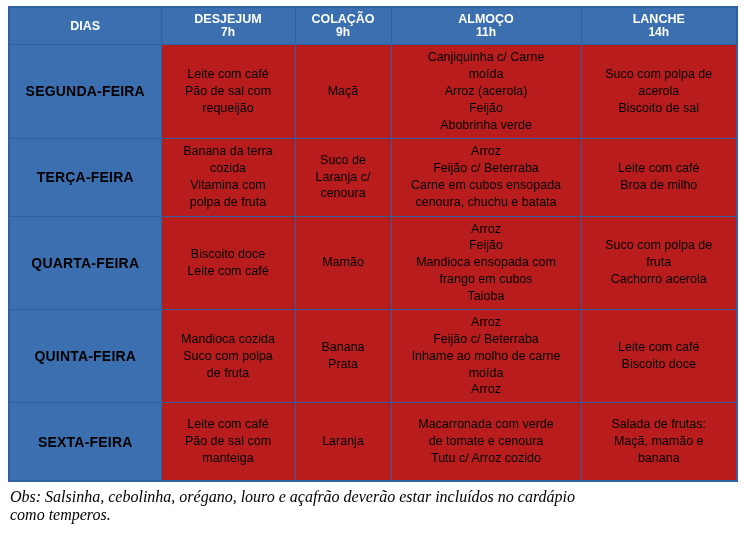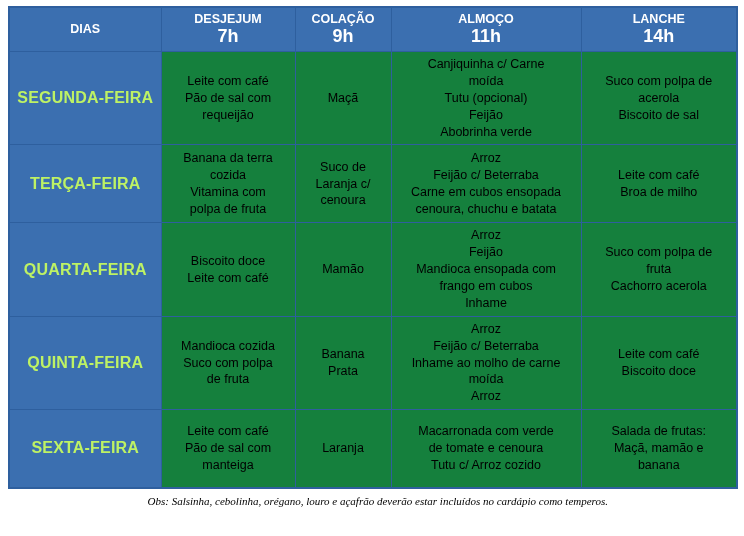--- a/index.html
+++ b/index.html
@@ -38,53 +38,52 @@
     background: #3b6fb0;
     color: #ffffff;
     font-weight: bold;
     font-size: 12.5px;
     line-height: 1.15;
     padding: 5px 2px;
   }
   thead th .hour {
     display: block;
     font-weight: bold;
-    font-size: 18px;
+    font-size: 12px;
   }
   td.day {
     background: #3b6fb0;
-    color: #bef264;
+    color: #000000;
     font-weight: bold;
-    font-size: 16px;
+    font-size: 14px;
     letter-spacing: 0.2px;
   }
   td.meal {
-    background: #15803d;
+    background: #b91c1c;
     color: #000000;
     font-size: 12.5px;
     line-height: 1.35;
   }
   td.meal .line {
     display: block;
   }
   
   col.c-day   { width: 152px; }
   col.c-desj  { width: 134px; }
   col.c-col   { width: 96px; }
   col.c-alm   { width: 190px; }
   col.c-lan   { width: 156px; }
 
   .obs {
     margin-top: 6px;
-    font-size: 11px;
+    font-size: 16px;
     font-style: italic;
     color: #000000;
     font-family: "Liberation Serif", serif;
     padding-left: 2px;
-    text-align: right;
   }
   
   tbody tr { height: 78px; }
 </style>
 </head>
 <body>
 
 <div class="page">
 
   <table class="menu">
@@ -126,21 +125,21 @@
             <span class="line">Leite com café</span>
             <span class="line">Pão de sal com</span>
             <span class="line">requeijão</span>
           </td>
         <td class="meal">
             <span class="line">Maçã</span>
           </td>
         <td class="meal">
             <span class="line">Canjiquinha c/ Carne</span>
             <span class="line">moída</span>
-            <span class="line">Tutu (opcional)</span>
+            <span class="line">Arroz (acerola)</span>
             <span class="line">Feijão</span>
             <span class="line">Abobrinha verde</span>
           </td>
         <td class="meal">
             <span class="line">Suco com polpa de</span>
             <span class="line">acerola</span>
             <span class="line">Biscoito de sal</span>
           </td>
       </tr>
 
@@ -176,21 +175,21 @@
             <span class="line">Leite com café</span>
           </td>
         <td class="meal">
             <span class="line">Mamão</span>
           </td>
         <td class="meal">
             <span class="line">Arroz</span>
             <span class="line">Feijão</span>
             <span class="line">Mandioca ensopada com</span>
             <span class="line">frango em cubos</span>
-            <span class="line">Inhame</span>
+            <span class="line">Taioba</span>
           </td>
         <td class="meal">
             <span class="line">Suco com polpa de</span>
             <span class="line">fruta</span>
             <span class="line">Cachorro acerola</span>
           </td>
       </tr>
 
       <tr>
         <td class="day">QUINTA-FEIRA</td>

